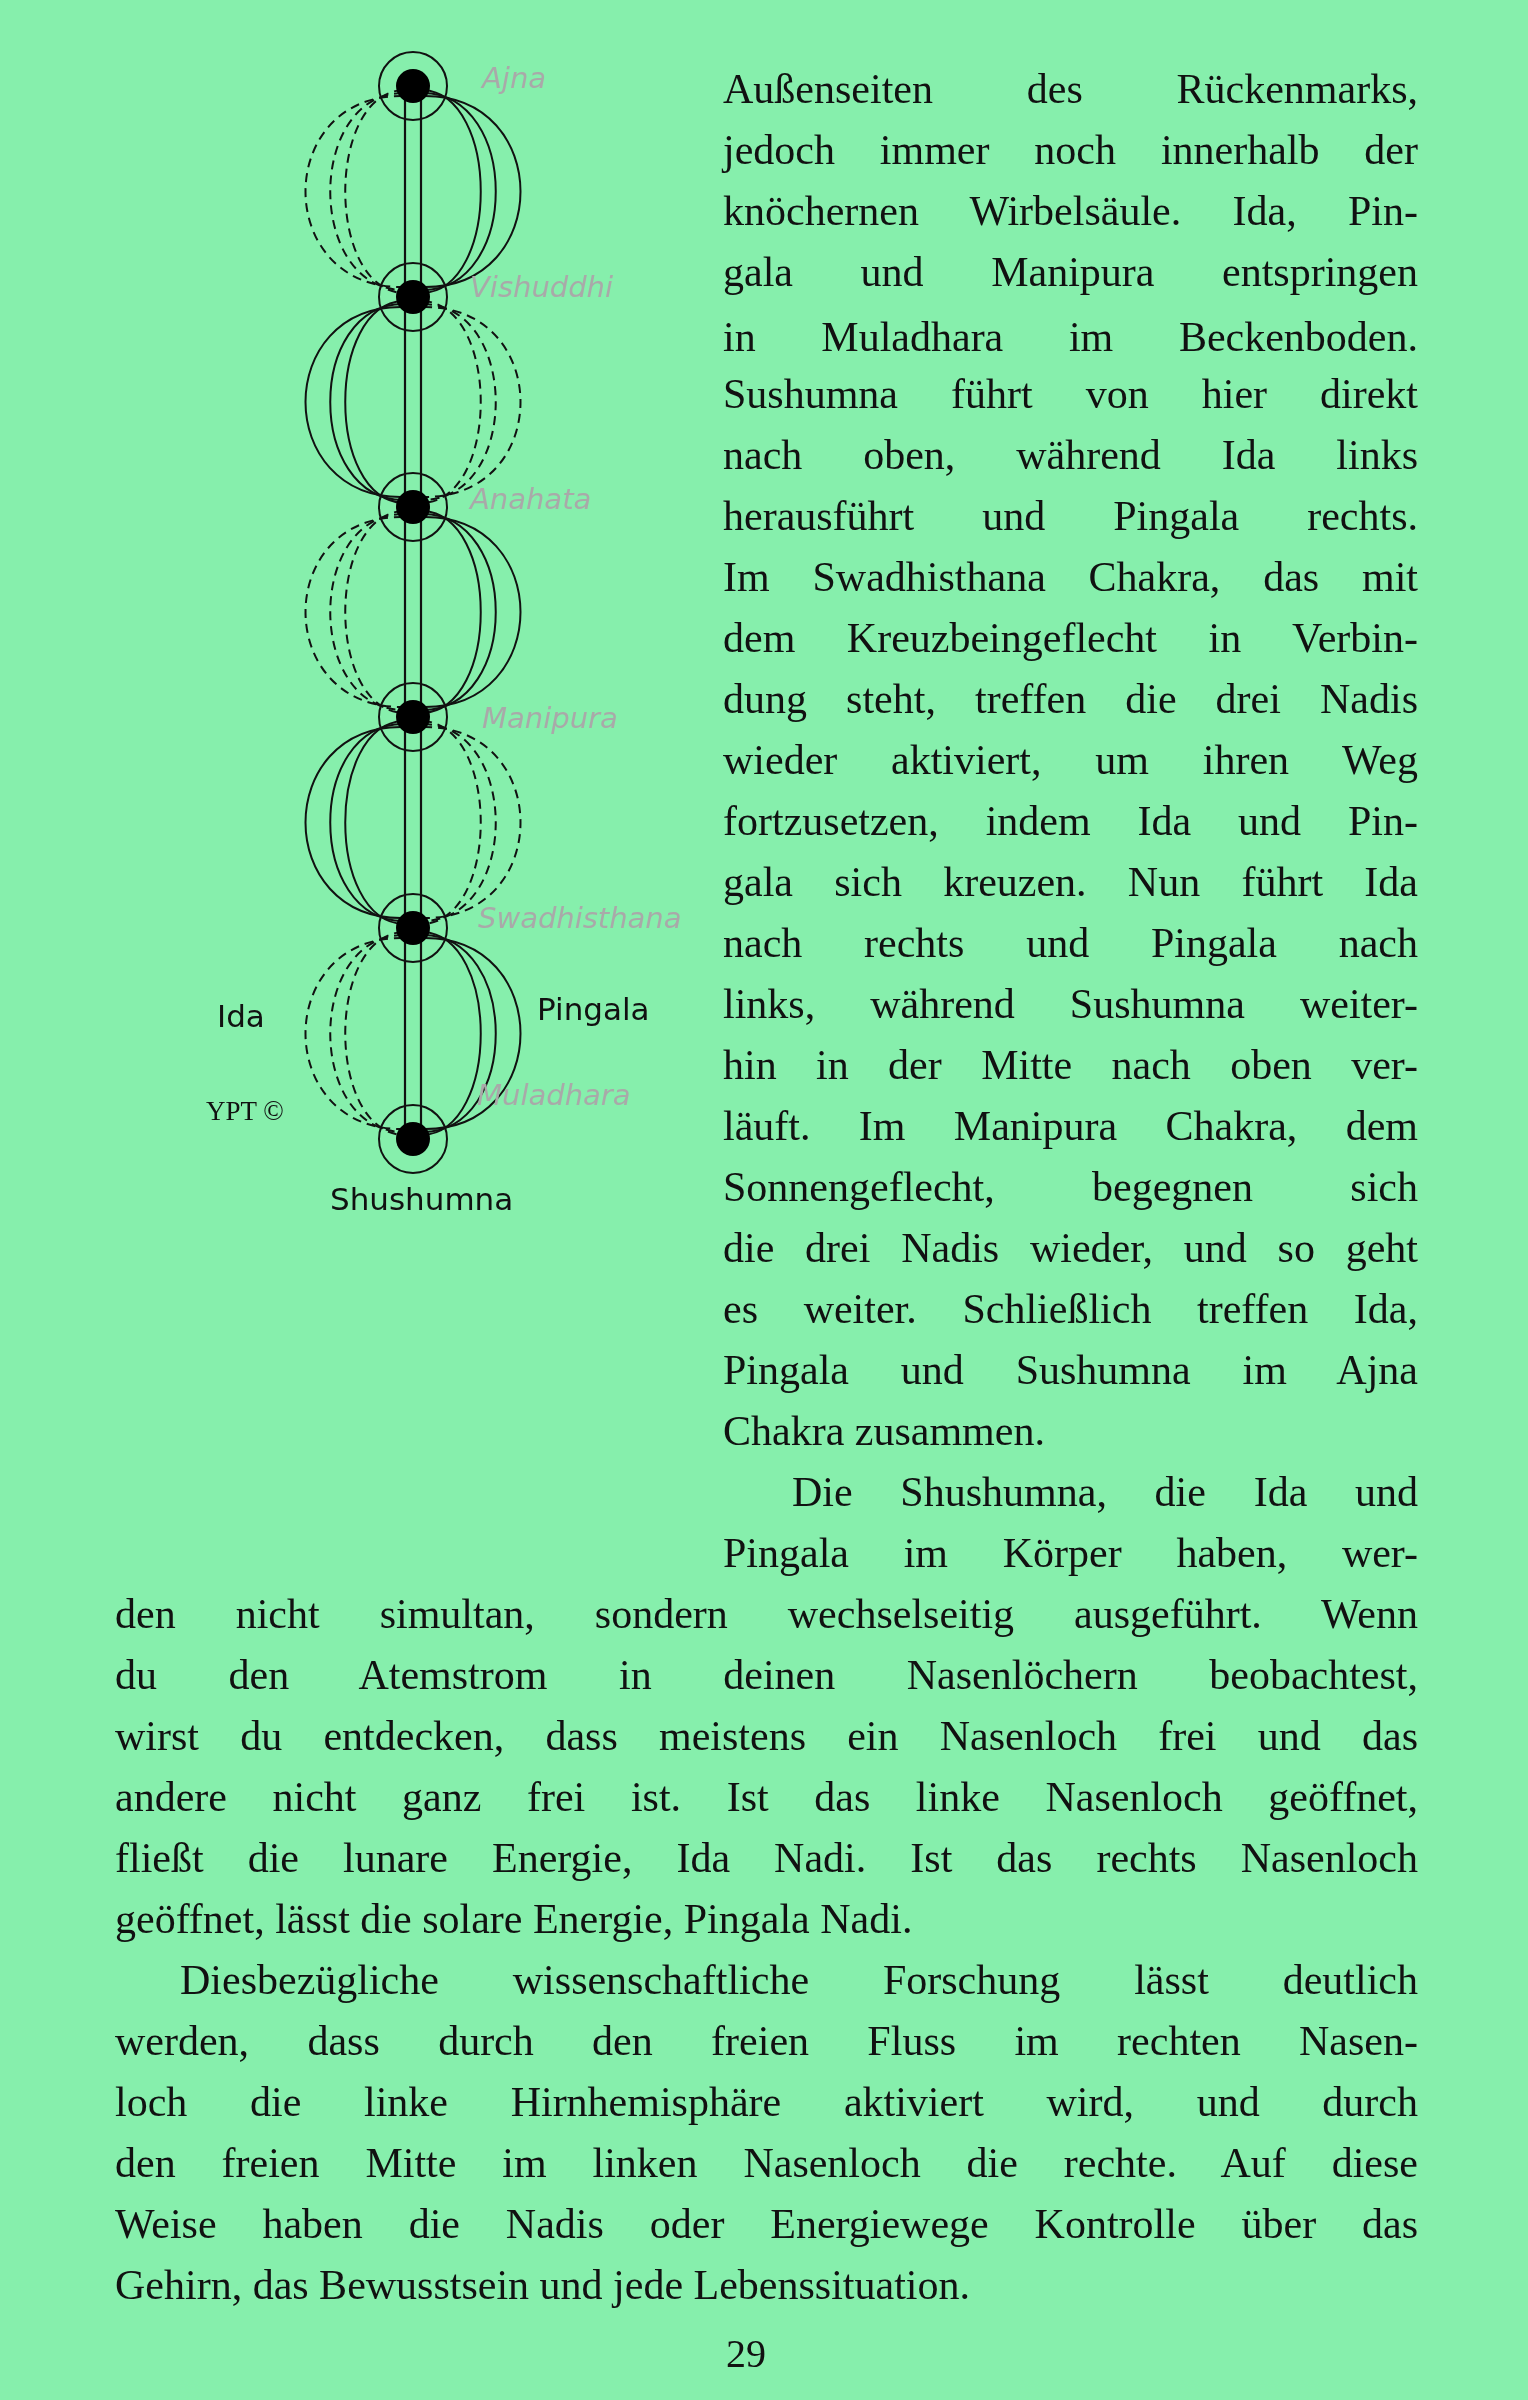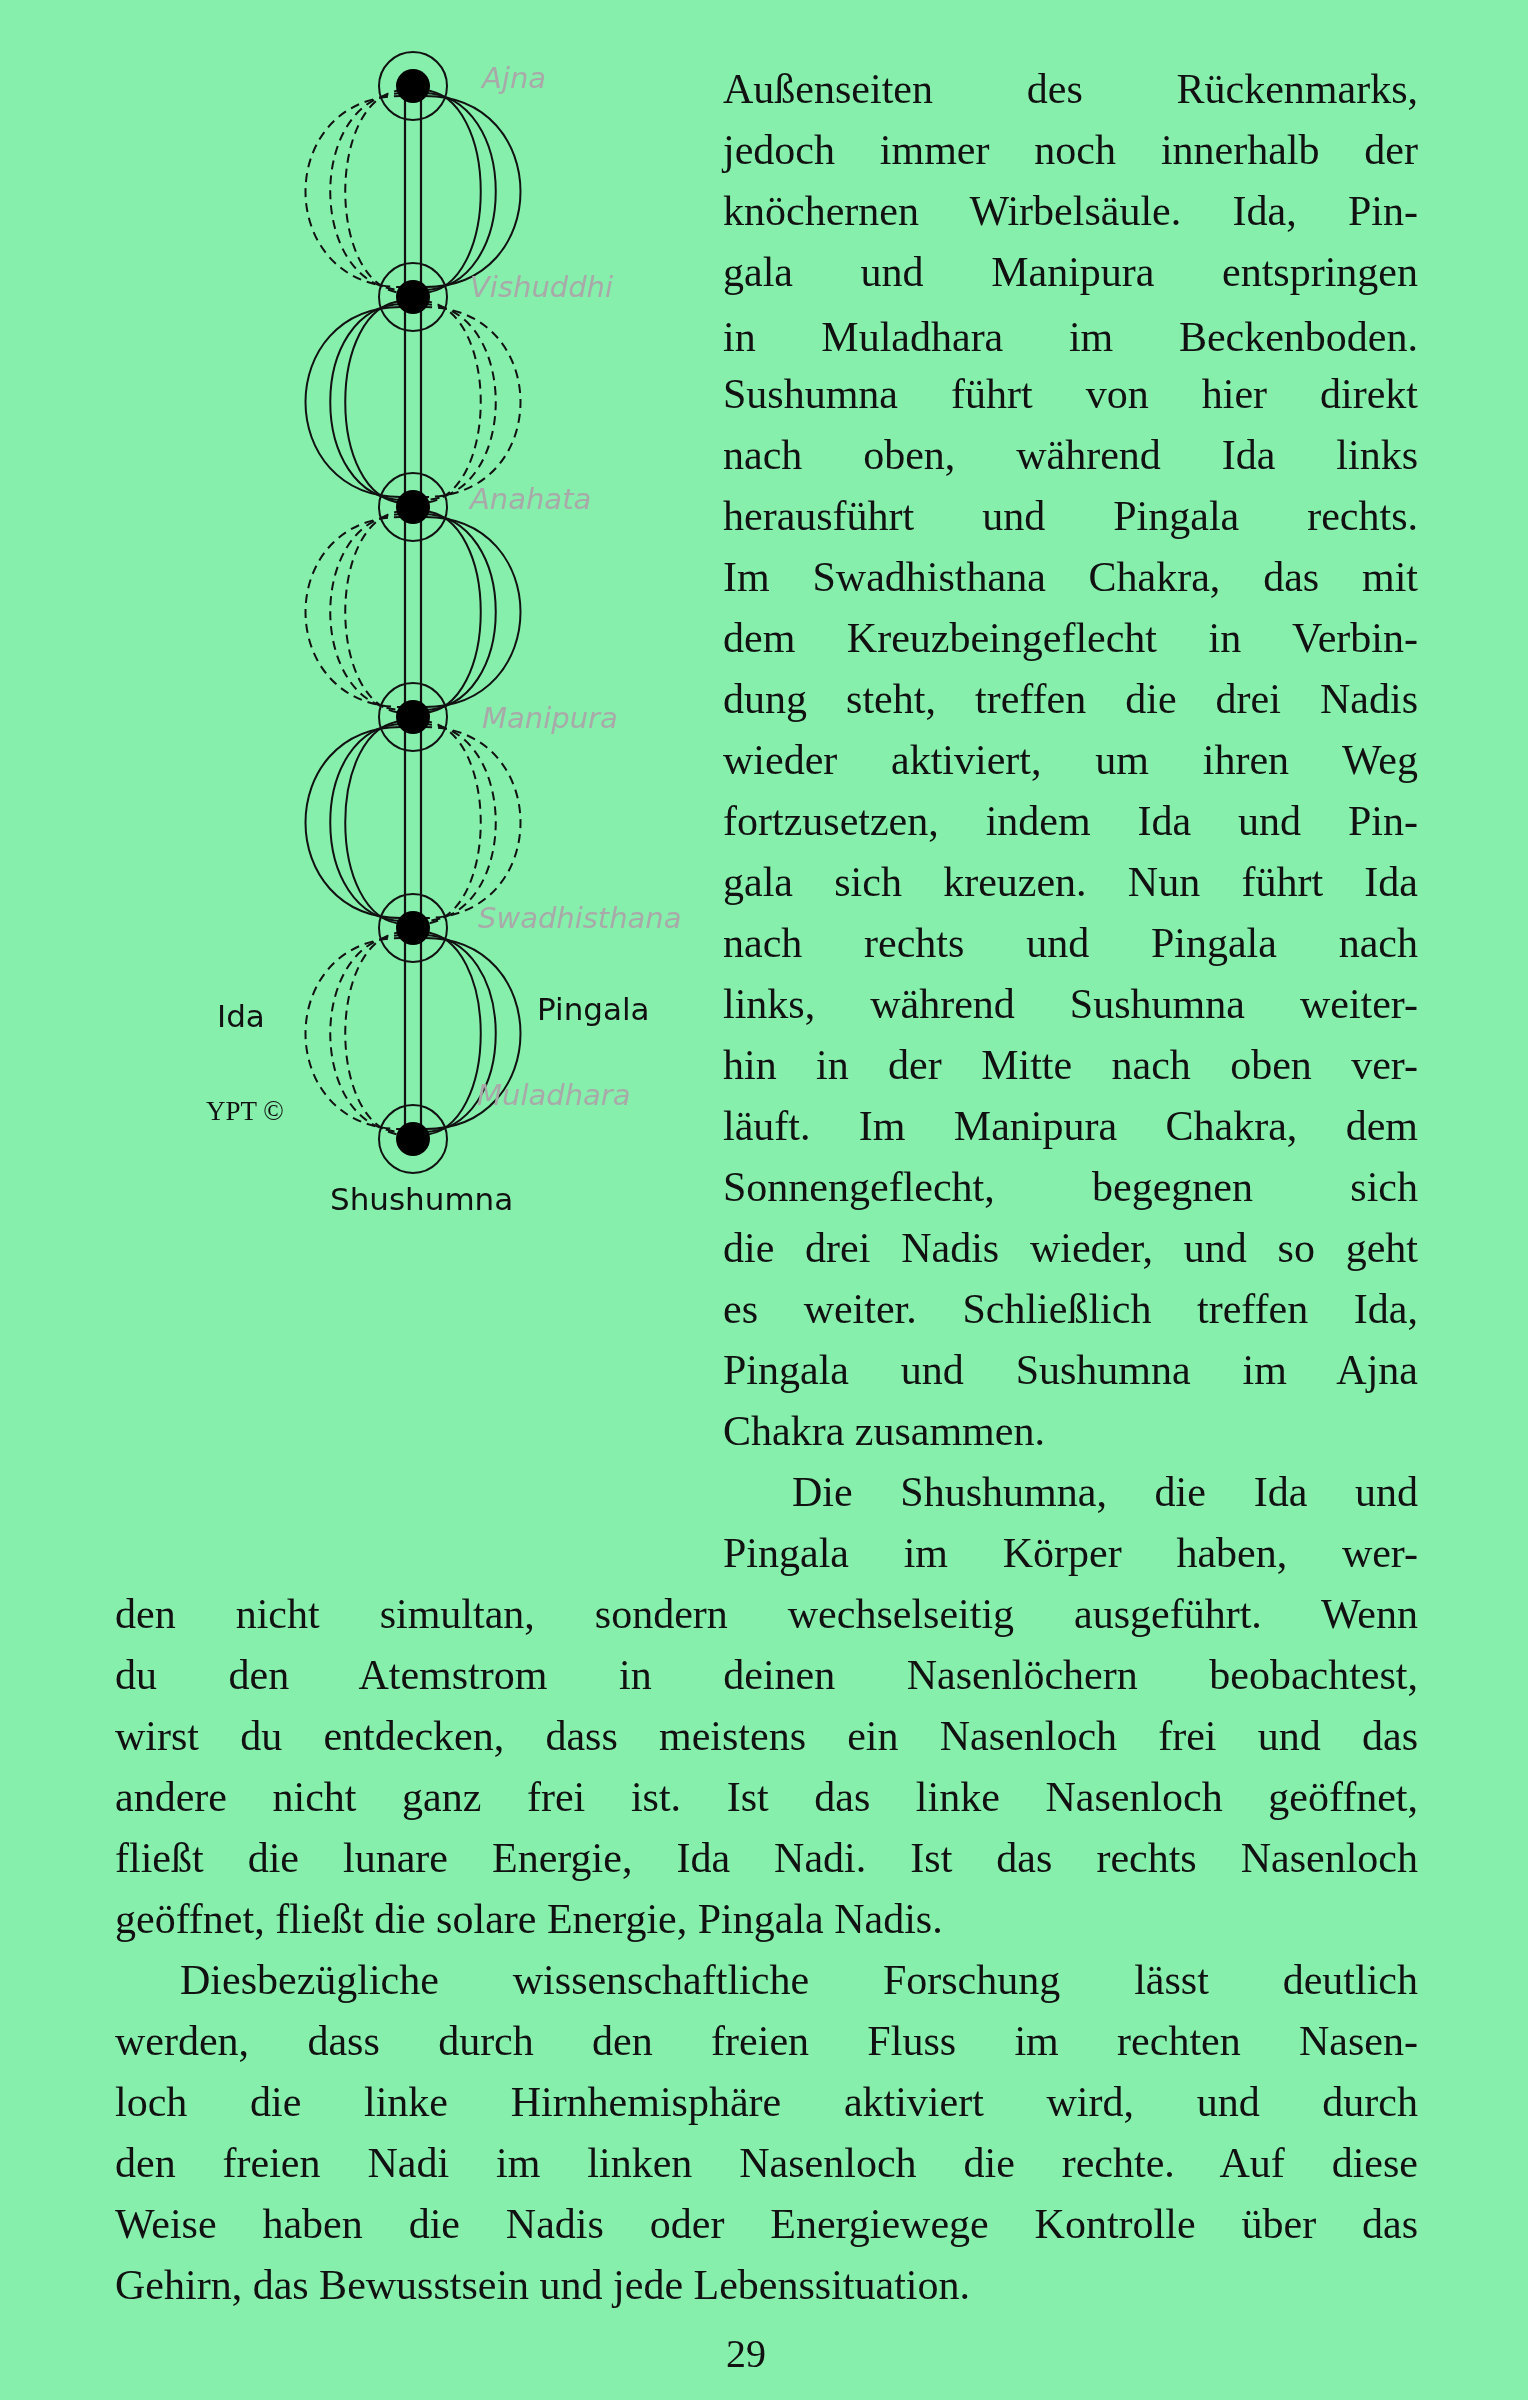--- a/index.html
+++ b/index.html
@@ -143,23 +143,23 @@
       <div class="line last" style="left: 723px; width: 695px; top: 1373px;">Chakra zusammen.</div>
       <div class="line" style="left: 792px; width: 626px; top: 1434px;">Die Shushumna, die Ida und</div>
       <div class="line" style="left: 723px; width: 695px; top: 1495px;">Pingala im Körper haben, wer-</div>
     </div>
   <div id="full-text">
       <div class="line" style="left: 115px; width: 1303px; top: 1556px;">den nicht simultan, sondern wechselseitig ausgeführt. Wenn</div>
       <div class="line" style="left: 115px; width: 1303px; top: 1617px;">du den Atemstrom in deinen Nasenlöchern beobachtest,</div>
       <div class="line" style="left: 115px; width: 1303px; top: 1678px;">wirst du entdecken, dass meistens ein Nasenloch frei und das</div>
       <div class="line" style="left: 115px; width: 1303px; top: 1739px;">andere nicht ganz frei ist. Ist das linke Nasenloch geöffnet,</div>
       <div class="line" style="left: 115px; width: 1303px; top: 1800px;">fließt die lunare Energie, Ida Nadi. Ist das rechts Nasenloch</div>
-      <div class="line last" style="left: 115px; width: 1303px; top: 1861px;">geöffnet, fließt die solare Energie, Pingala Nadis.</div>
+      <div class="line last" style="left: 115px; width: 1303px; top: 1861px;">geöffnet, lässt die solare Energie, Pingala Nadi.</div>
       <div class="line" style="left: 180px; width: 1238px; top: 1922px;">Diesbezügliche wissenschaftliche Forschung lässt deutlich</div>
       <div class="line" style="left: 115px; width: 1303px; top: 1983px;">werden, dass durch den freien Fluss im rechten Nasen-</div>
       <div class="line" style="left: 115px; width: 1303px; top: 2044px;">loch die linke Hirnhemisphäre aktiviert wird, und durch</div>
-      <div class="line" style="left: 115px; width: 1303px; top: 2105px;">den freien Nadi im linken Nasenloch die rechte. Auf diese</div>
+      <div class="line" style="left: 115px; width: 1303px; top: 2105px;">den freien Mitte im linken Nasenloch die rechte. Auf diese</div>
       <div class="line" style="left: 115px; width: 1303px; top: 2166px;">Weise haben die Nadis oder Energiewege Kontrolle über das</div>
       <div class="line last" style="left: 115px; width: 1303px; top: 2227px;">Gehirn, das Bewusstsein und jede Lebenssituation.</div>
     </div>
 
   <div class="page-number">29</div>
 </div>
 
 </body></html>

